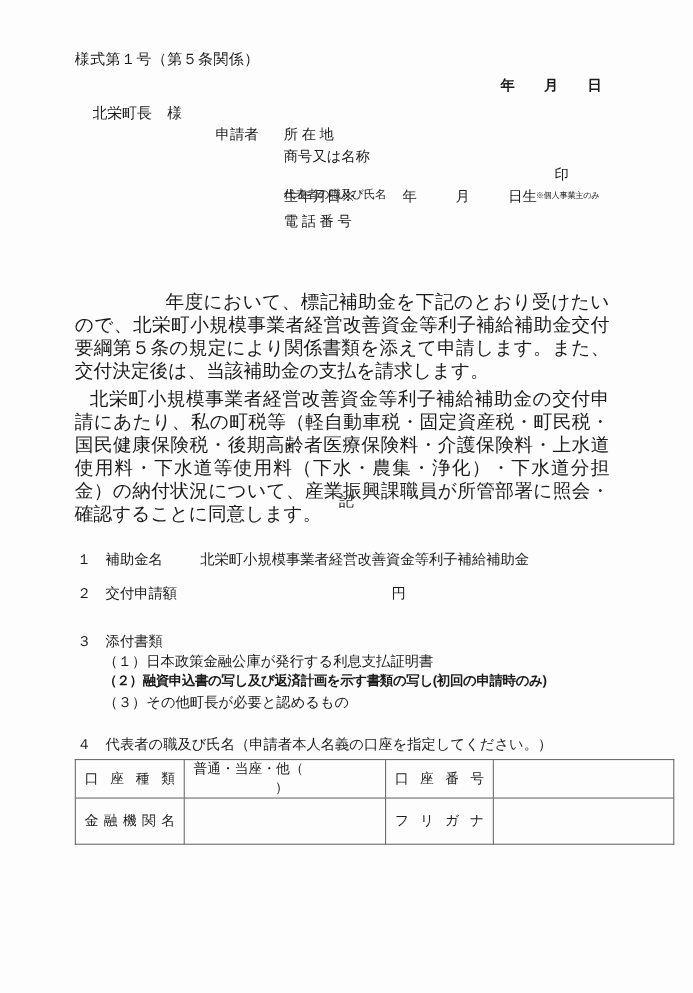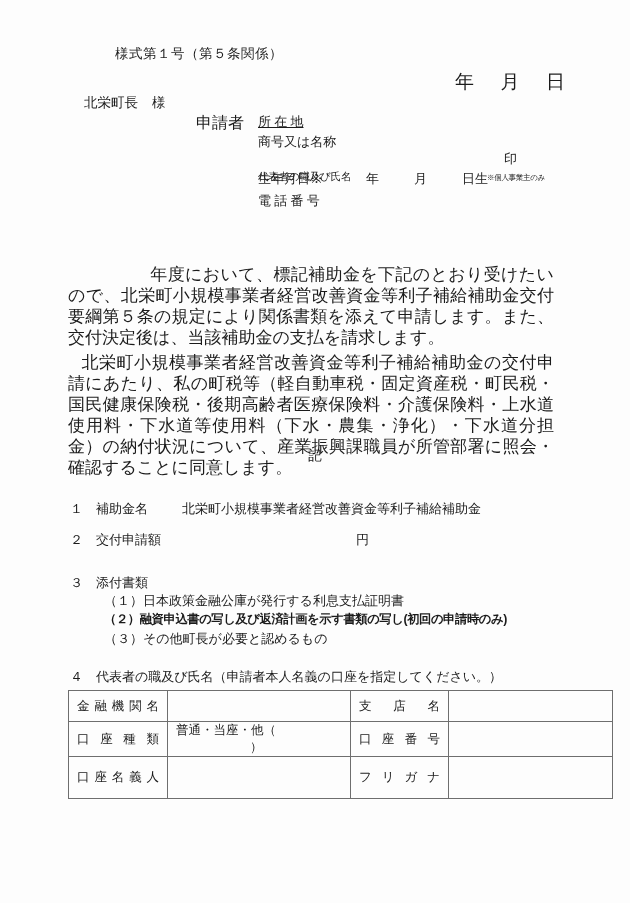--- a/index.html
+++ b/index.html
@@ -23,51 +23,51 @@
 
   
   .abs { position: absolute; white-space: nowrap; }
 
   
   .form-no {
     left: 68px;
     top: 45px;
     font-size: 13.5px;
     letter-spacing: 0.5px;
-    margin-left: 47px;
   }
 
   
   .date-line {
     left: 455px;
     top: 69px;
-    font-size: 19px;
+    font-size: 13px;
     letter-spacing: 0.5px;
+    font-weight: bold;
   }
   .date-line .gap { display: inline-block; width: 26px; }
 
   
   .addressee {
     left: 84px;
     top: 94px;
     font-size: 13.5px;
   }
   .addressee .sp { display: inline-block; width: 14px; }
 
   
   .applicant-label {
     left: 196px;
     top: 113px;
-    font-size: 16px;
+    font-size: 13px;
   }
   .app-field {
     font-size: 13px;
     left: 258px;
   }
-  .app-field.r1 { top: 113px; text-decoration: underline; }
+  .app-field.r1 { top: 113px; }
   .app-field.r2 { top: 133px; }
   .app-field.r3 { top: 152px; font-size: 10.5px; letter-spacing: -0.2px; margin-top: 18px; }
   .app-field.r4 { top: 170px; }
   .app-field.r5 { top: 192px; }
 
   .seal {
     left: 504px;
     top: 150px;
     font-size: 13px;
   }
@@ -122,21 +122,21 @@
   .i1-num { left: 70px; top: 500px; }
   .i1-label { left: 96px; top: 500px; font-size: 13px; }
   .i1-value { left: 182px; top: 500px; font-size: 13px; }
 
   .i2-num { left: 70px; top: 531px; }
   .i2-label { left: 96px; top: 531px; font-size: 13px; }
   .i2-unit { left: 356px; top: 531px; font-size: 13px; }
 
   .i3-num { left: 70px; top: 574px; }
   .i3-label { left: 96px; top: 574px; font-size: 13px; }
-  .sub-item { left: 104px; font-size: 13px; }
+  .sub-item { left: 94px; font-size: 13px; }
   .s1 { top: 592px; }
   .s2 { top: 611px; }
   .s3 { top: 630px; }
   .tight { font-family: "Liberation Sans", sans-serif; font-size: 12.3px; letter-spacing: -0.4px; font-weight: 600; }
 
   .i4-num { left: 70px; top: 668px; }
   .i4-label { left: 96px; top: 668px; font-size: 13px; }
 
   
   .bank-table {
@@ -218,35 +218,29 @@
   <div class="abs sub-item s1">（１）日本政策金融公庫が発行する利息支払証明書</div>
   <div class="abs sub-item s2 tight">（２）融資申込書の写し及び返済計画を示す書類の写し(初回の申請時のみ)</div>
   <div class="abs sub-item s3">（３）その他町長が必要と認めるもの</div>
 
   <div class="abs item-num i4-num">４</div>
   <div class="abs i4-label">代表者の職及び氏名（申請者本人名義の口座を指定してください。）</div>
 
   <table class="bank-table">
     <tbody>
       <tr>
-        <td class="col-lbl-a lbl-cell">金融機関名</td>
-        <td class="col-val-a"></td>
-        <td class="col-lbl-b lbl-cell">支 店 名</td>
-        <td class="col-val-b"></td>
-      </tr>
-      <tr>
         <td class="col-lbl-a lbl-cell">口 座 種 類</td>
         <td class="col-val-a">
           <span class="acct-type-text"><span>普通・当座・他（</span><span class="paren-gap"></span><span>）</span></span>
         </td>
         <td class="col-lbl-b lbl-cell">口 座 番 号</td>
         <td class="col-val-b"></td>
       </tr>
       <tr class="tall">
-        <td class="col-lbl-a lbl-cell">口座名義人</td>
+        <td class="col-lbl-a lbl-cell">金融機関名</td>
         <td class="col-val-a"></td>
         <td class="col-lbl-b lbl-cell">フ リ ガ ナ</td>
         <td class="col-val-b"></td>
       </tr>
     </tbody>
   </table>
 
 </div>
 
 </body></html>

